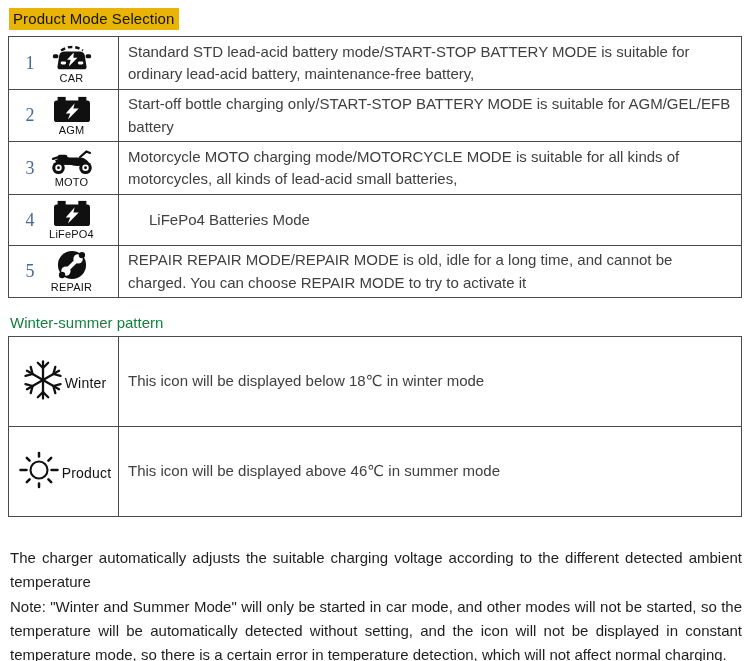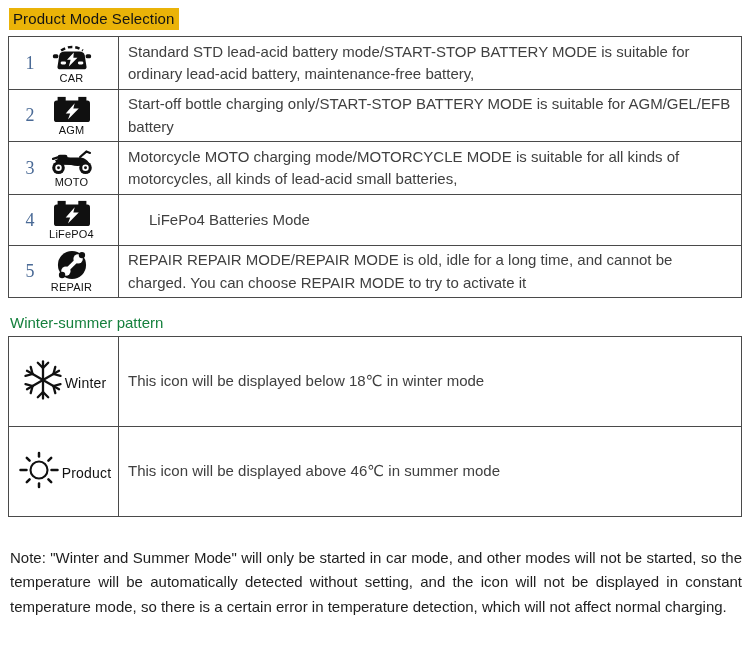--- a/index.html
+++ b/index.html
@@ -238,16 +238,17 @@
             <span class="icon-label">Product</span>
           </span>
         </div>
       </td>
       <td class="desccol">This icon will be displayed above 46℃ in summer mode</td>
     </tr>
   </tbody>
     </table>
 
   <div class="footer-text">
+    <p>The charger automatically adjusts the suitable charging voltage according to the different detected ambient temperature</p>
     <p>Note: "Winter and Summer Mode" will only be started in car mode, and other modes will not be started, so the temperature will be automatically detected without setting, and the icon will not be displayed in constant temperature mode, so there is a certain error in temperature detection, which will not affect normal charging.</p>
   </div>
 
 </div>
 
 </body></html>

